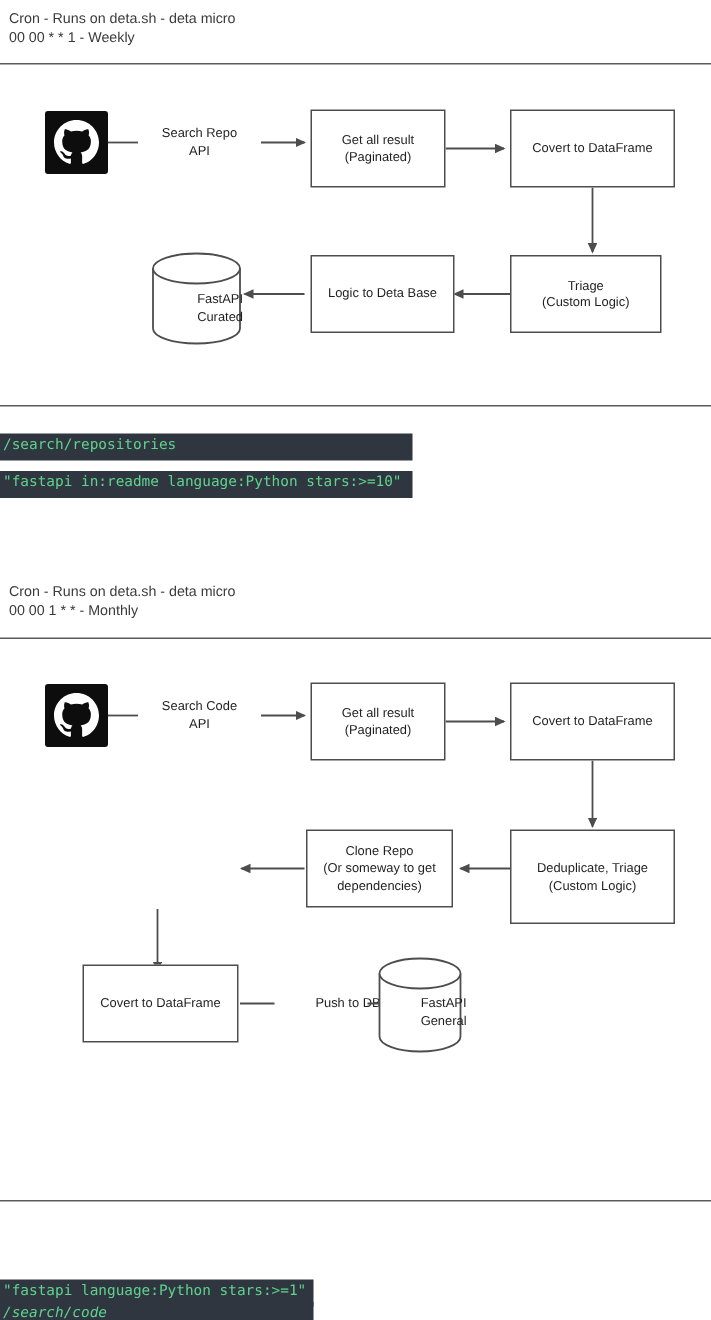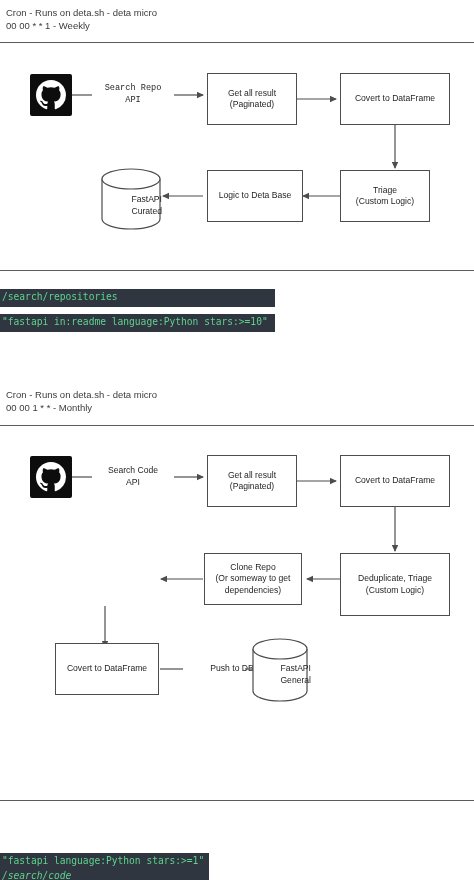--- a/index.html
+++ b/index.html
@@ -120,21 +120,21 @@
       <svg width="30" height="30" viewBox="0 0 16 16" aria-hidden="true">
         <path fill="#ffffff" d="M8 0C3.58 0 0 3.58 0 8c0 3.54 2.29 6.53 5.47 7.59.4.07.55-.17.55-.38
           0-.19-.01-.82-.01-1.49-2.01.37-2.53-.49-2.69-.94-.09-.23-.48-.94-.82-1.13-.28-.15-.68-.52-.01-.53.63-.01
           1.08.58 1.23.82.72 1.21 1.87.87 2.33.66.07-.52.28-.87.51-1.07-1.78-.2-3.64-.89-3.64-3.95
           0-.87.31-1.59.82-2.15-.08-.2-.36-1.02.08-2.12 0 0 .67-.21 2.2.82.64-.18 1.32-.27 2-.27.68 0 1.36.09 2 .27
           1.53-1.04 2.2-.82 2.2-.82.44 1.1.16 1.92.08 2.12.51.56.82 1.27.82 2.15 0 3.07-1.87 3.75-3.65 3.95.29.25.54.73.54
           1.48 0 1.07-.01 1.93-.01 2.2 0 .21.15.46.55.38A8.012 8.012 0 0 0 16 8c0-4.42-3.58-8-8-8z"></path>
       </svg>
     </div>
 
-    <div class="edge-label" style="left:92px; top:83px; width:82px;font-family:Liberation Mono, monospace;">Search Repo
+    <div class="edge-label" style="left:92px; top:83px; width:82px;">Search Repo
 API</div>
 
     <svg class="wires" width="474" height="255">
       <defs>
         <marker id="ah1" markerWidth="7" markerHeight="7" refX="6" refY="3.2" orient="auto" markerUnits="userSpaceOnUse">
           <path d="M0,0 L7,3.2 L0,6.4 z" fill="#4d4d4d"></path>
         </marker>
       </defs>
 
       <line x1="72" y1="95" x2="92" y2="95" stroke="#4d4d4d" stroke-width="1.2"></line>
@@ -148,21 +148,21 @@
       <line x1="341" y1="196" x2="303" y2="196" stroke="#4d4d4d" stroke-width="1.2" marker-end="url(#ah1)"></line>
 
       <line x1="203" y1="196" x2="163" y2="196" stroke="#4d4d4d" stroke-width="1.2" marker-end="url(#ah1)"></line>
     </svg>
 
     <div class="node" style="left:207px; top:73px; width:90px; height:52px;">Get all result
 (Paginated)</div>
 
     <div class="node" style="left:340px; top:73px; width:110px; height:52px;">Covert to DataFrame</div>
 
-    <div class="node" style="left:340px; top:170px; width:90px; height:52px;">Triage
+    <div class="node" style="left:340px; top:170px; width:101px; height:52px;">Triage
 (Custom Logic)</div>
 
     <div class="node" style="left:207px; top:170px; width:96px; height:52px;">Logic to Deta Base</div>
 
     <div class="cyl" style="left:100px; top:168px; width:62px; height:62px;">
       <svg width="62" height="62" viewBox="0 0 62 62">
         <path d="M2,11 L2,51 A29,10 0 0 0 60,51 L60,11" fill="#ffffff" stroke="#4d4d4d" stroke-width="1.2"></path>
         <ellipse cx="31" cy="11" rx="29" ry="10" fill="#ffffff" stroke="#4d4d4d" stroke-width="1.2"></ellipse>
       </svg>
       <div class="cyl-label" style="top:26px;">FastAPI

